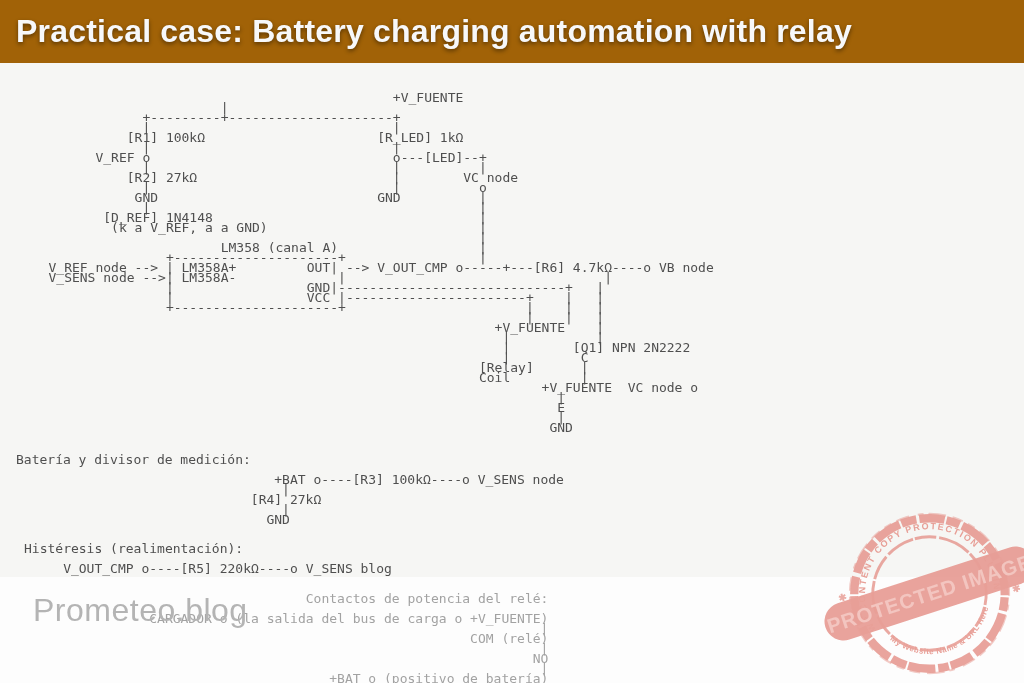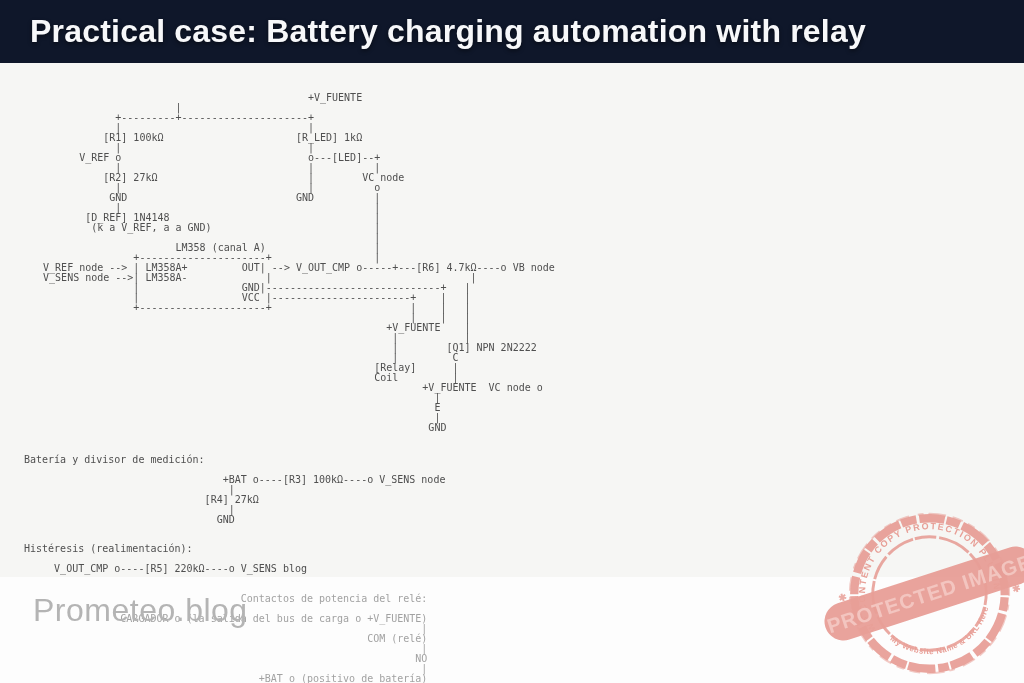--- a/index.html
+++ b/index.html
@@ -1,27 +1,27 @@
 <!DOCTYPE html>
 <html><head>
 <meta charset="utf-8">
 <style>
   html,body{margin:0;padding:0;background:#e9e9e9;}
   .slide{position:relative;width:1024px;height:683px;background:#f6f6f4;overflow:hidden;
          font-family:"Liberation Sans",sans-serif;}
-  .titlebar{position:absolute;left:0;top:0;width:1024px;height:63px;background:#0f172a;
-            display:flex;align-items:center;box-sizing:border-box;padding-left:30px;}
+  .titlebar{position:absolute;left:0;top:0;width:1024px;height:63px;background:#a16207;
+            display:flex;align-items:center;box-sizing:border-box;padding-left:16px;}
   .titlebar h1{margin:0;font-size:32px;font-weight:bold;color:#f7f8fa;letter-spacing:.2px;
                text-shadow:0 2px 4px rgba(0,0,0,.45);white-space:nowrap;
                font-family:"Liberation Sans",sans-serif;}
   .bottom-strip{position:absolute;left:0;top:577px;width:1024px;height:106px;background:#fdfdfd;}
-  pre.art{position:absolute;margin:0;font-family:"DejaVu Sans Mono",monospace;font-size:10px;
+  pre.art{position:absolute;margin:0;font-family:"DejaVu Sans Mono",monospace;font-size:13px;
           line-height:10px;color:#4f4f4f;white-space:pre;}
   #art1{left:25px;top:93px;}
-  #art2{left:24px;top:455px;}
+  #art2{left:16px;top:455px;}
   #art3{left:24px;top:544px;}
   #art4{left:24px;top:594px;color:#a2a2a2;text-align:right;}
   .watermark{position:absolute;left:33px;top:596px;font-size:32px;line-height:28px;
              color:#b4b4b4;letter-spacing:.5px;}
   .stamp{position:absolute;left:822px;top:486px;width:215px;height:215px;opacity:.9;}
   .stamp text{font-family:"Liberation Sans",sans-serif;font-weight:bold;}
 </style>
 </head>
 <body>
 

